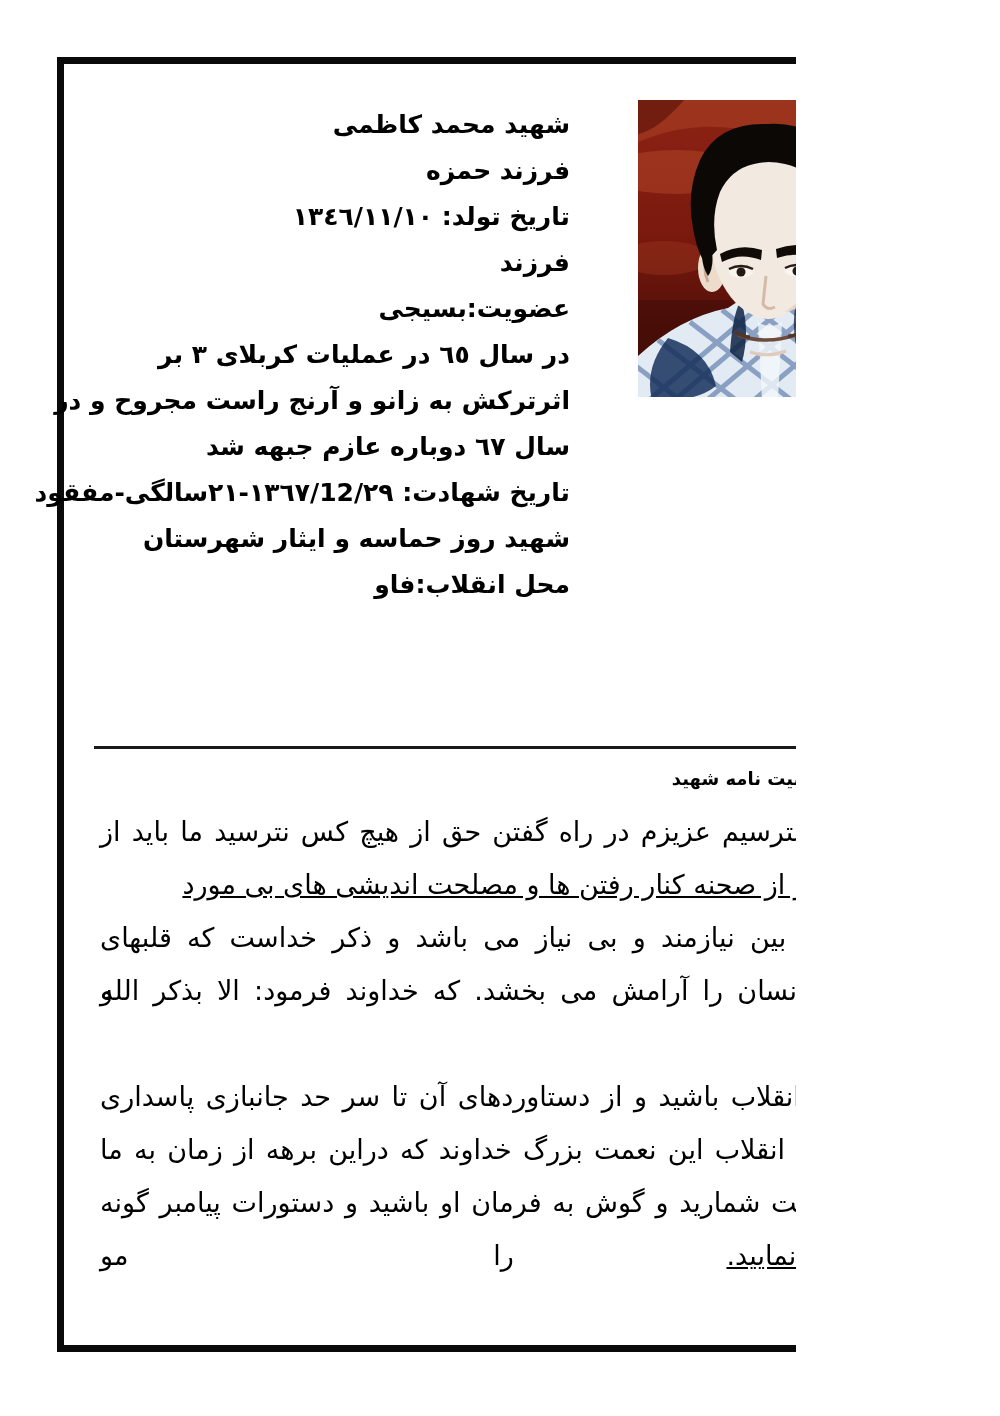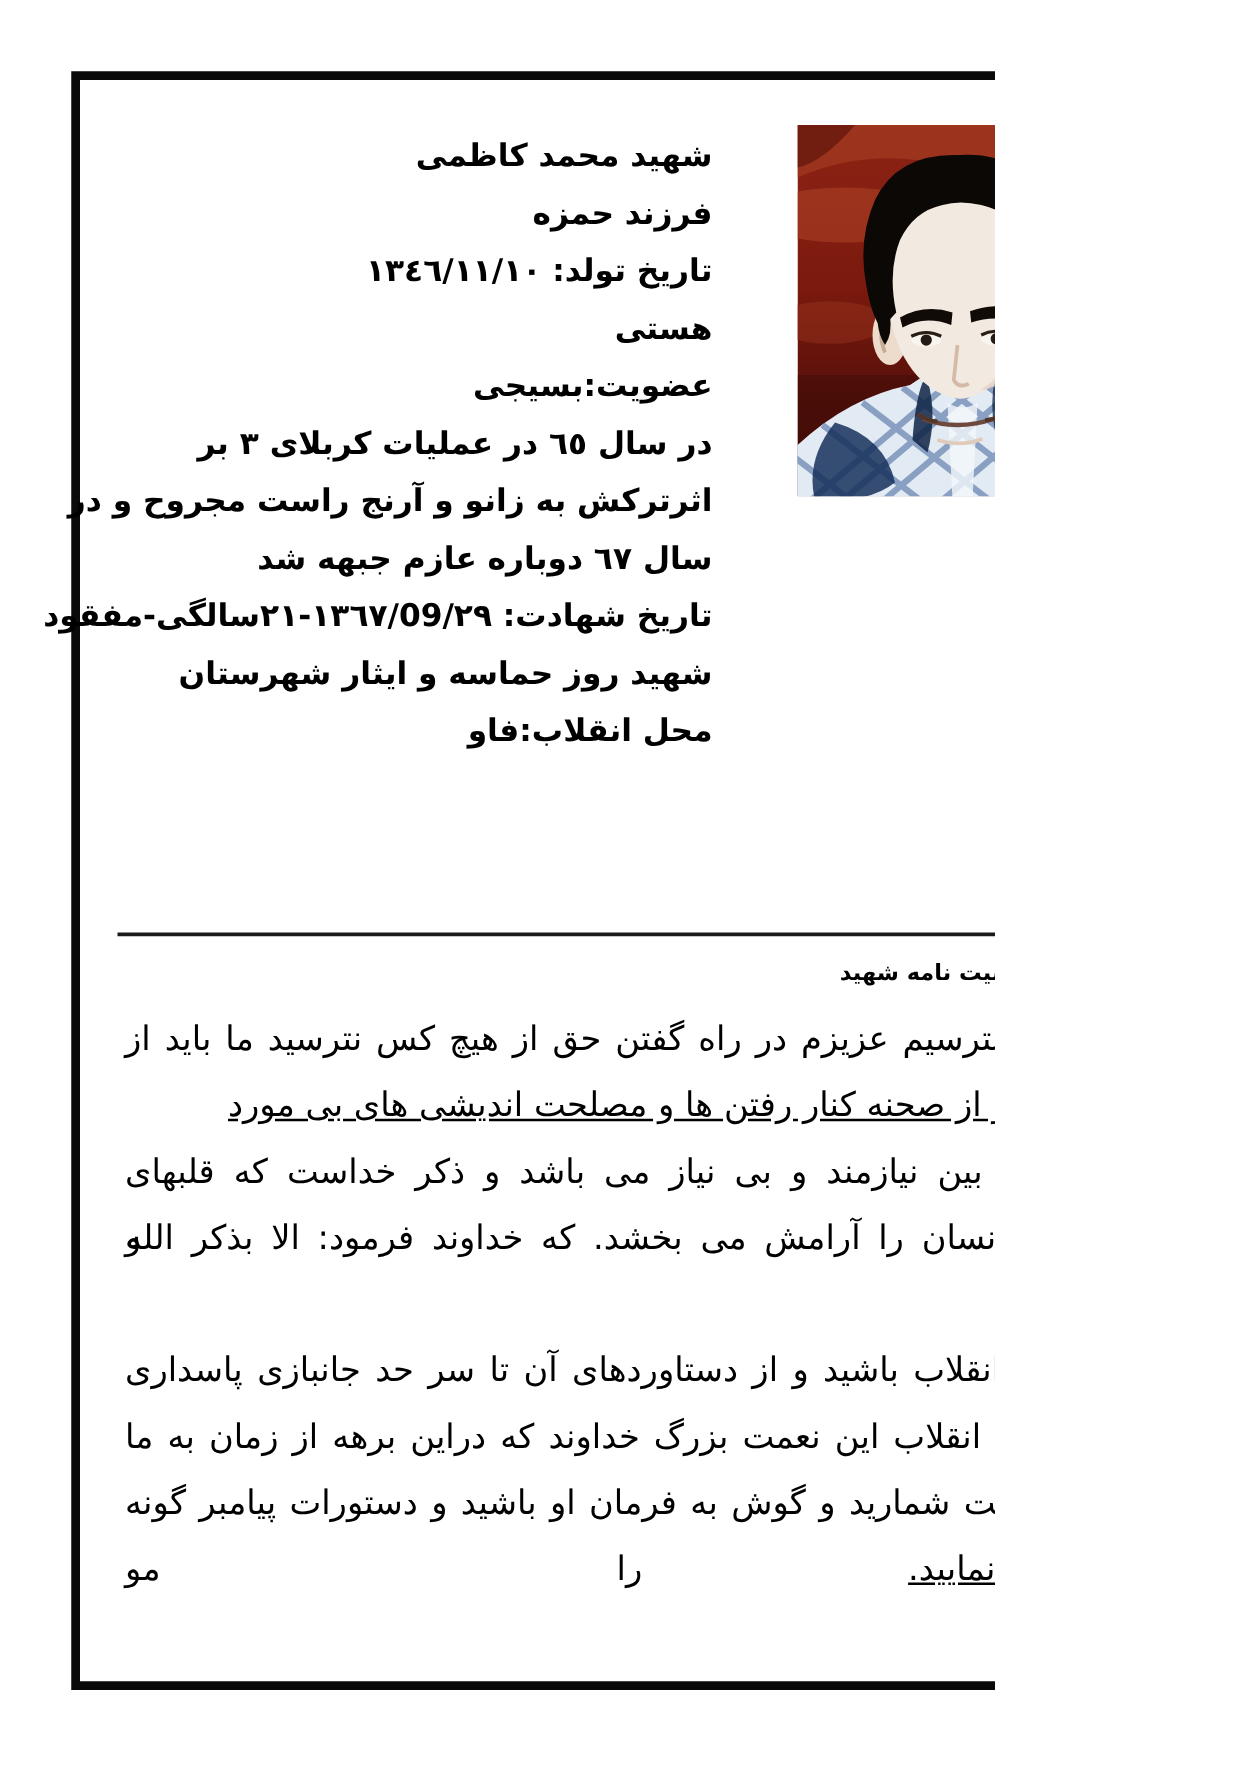--- a/index.html
+++ b/index.html
@@ -155,26 +155,26 @@
           <path d="M150,236 Q158,236 165,231" stroke="#533528" stroke-width="3"></path>
           <path d="M112,252 Q130,258 148,251" stroke="#e0cbba" stroke-width="3"></path>
         </g>
       </svg>
     </div>
 
     <div class="bio">
       <div class="bio-line">شهید محمد کاظمی</div>
       <div class="bio-line">فرزند حمزه</div>
       <div class="bio-line">تاریخ تولد: ١٣٤٦/١١/١٠</div>
-      <div class="bio-line">هستی</div>
+      <div class="bio-line">فرزند</div>
       <div class="bio-line">عضویت:بسیجی</div>
       <div class="bio-line">در سال ٦٥ در عملیات کربلای ٣ بر</div>
       <div class="bio-line">اثرترکش به زانو و آرنج راست مجروح و در</div>
       <div class="bio-line">سال ٦٧ دوباره عازم جبهه شد</div>
-      <div class="bio-line">تاریخ شهادت: ١٣٦٧/09/٢٩-٢١سالگی-مفقود</div>
+      <div class="bio-line">تاریخ شهادت: ١٣٦٧/12/٢٩-٢١سالگی-مفقود</div>
       <div class="bio-line">شهید روز حماسه و ایثار شهرستان</div>
       <div class="bio-line">محل انقلاب:فاو</div>
     </div>
 
     <div class="divider"></div>
 
     <div class="will">
       <div class="will-heading">قسمتی از وصیت نامه شهید</div>
 
       <div>

